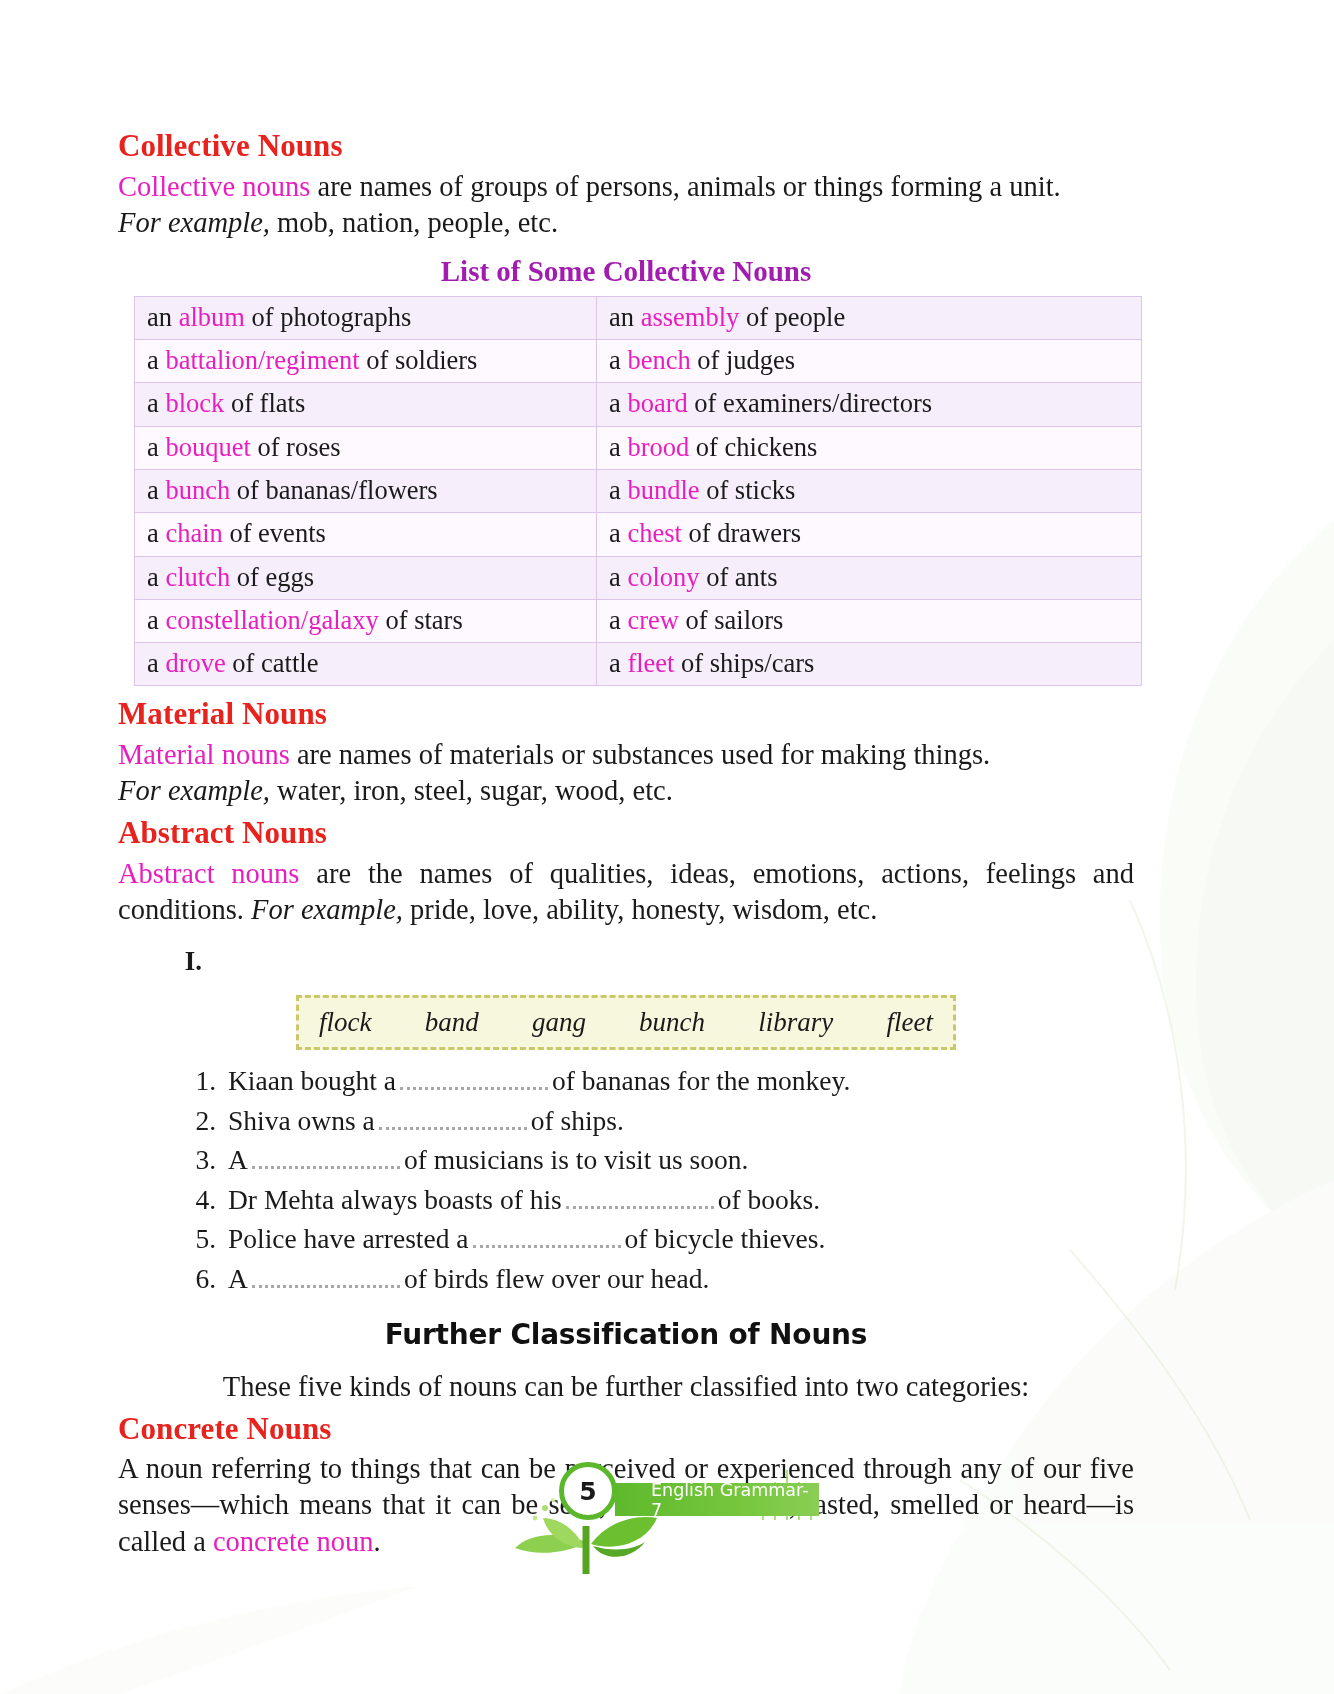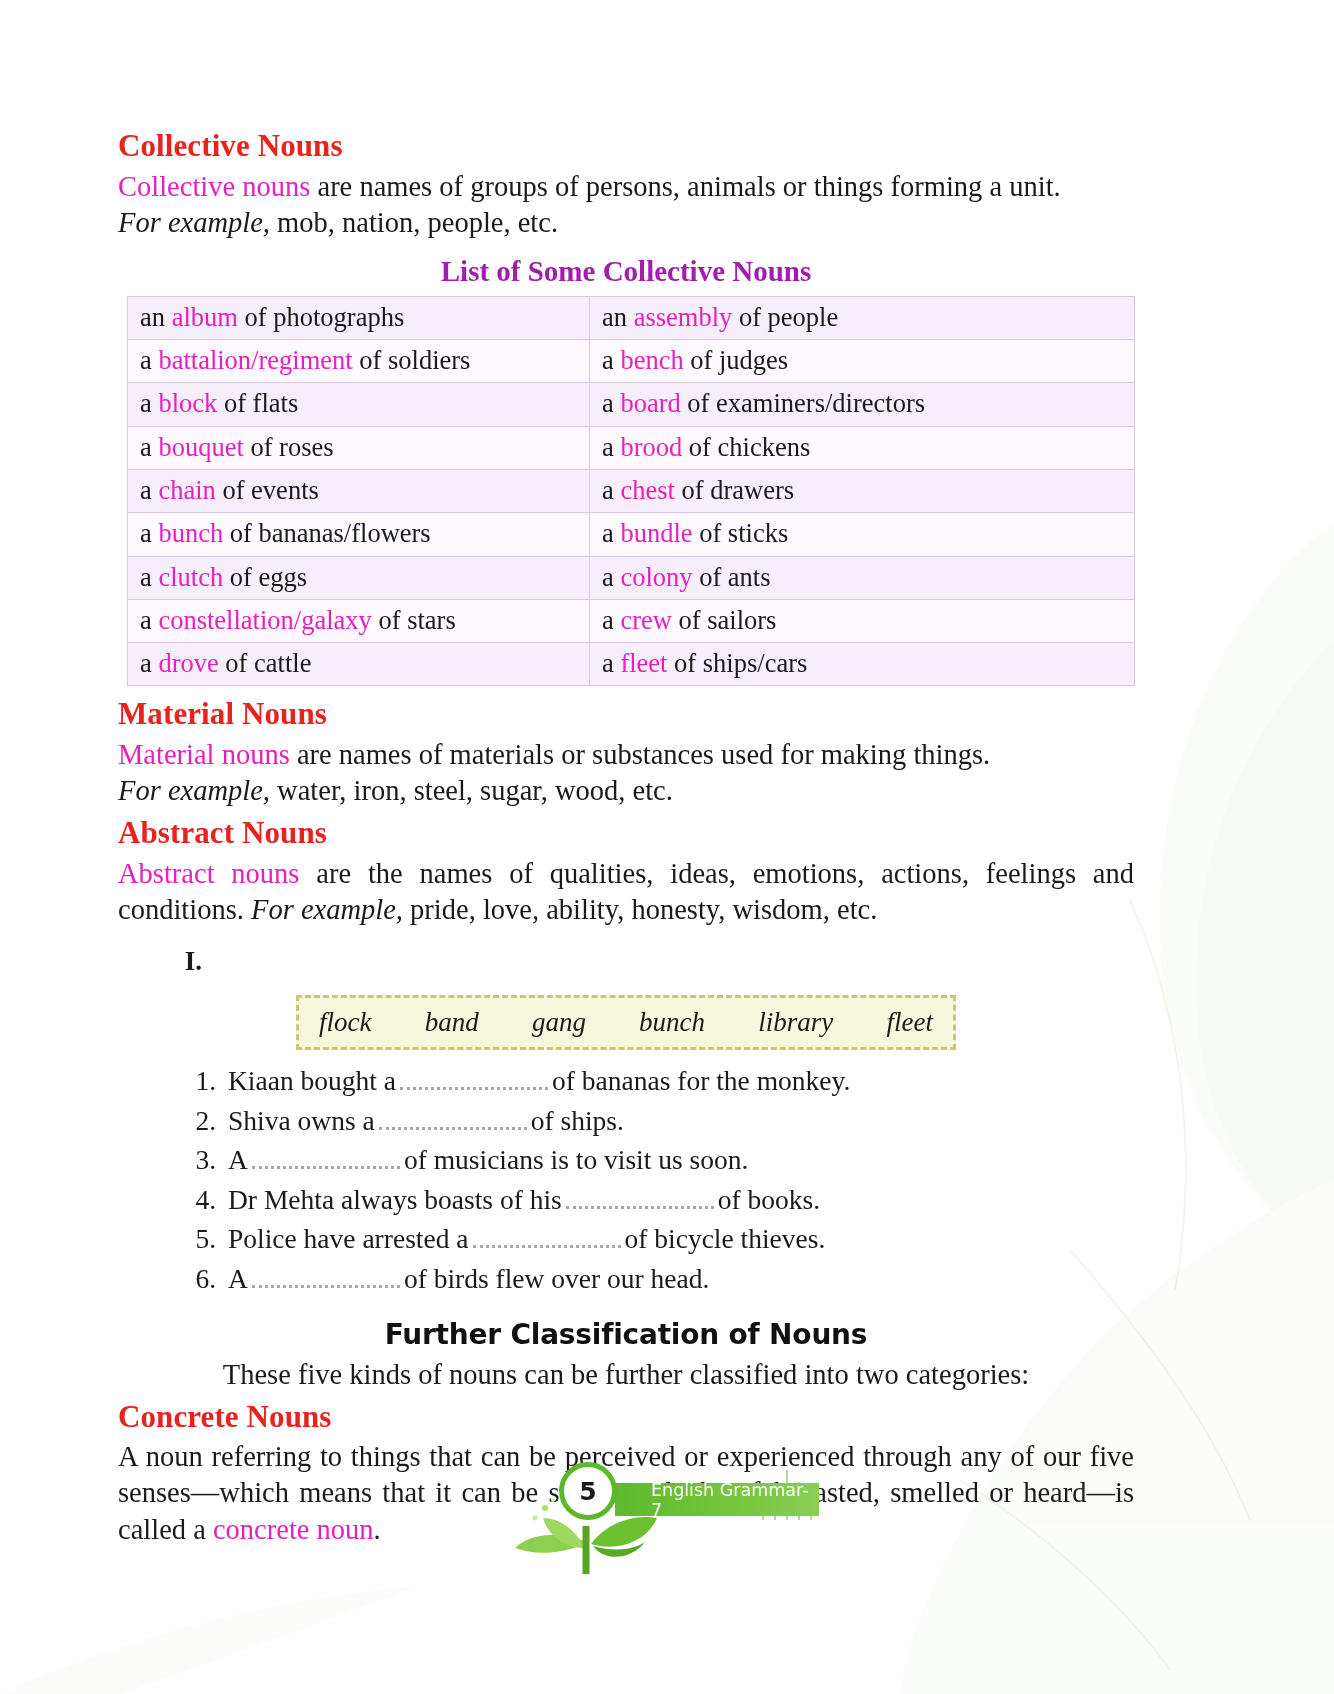--- a/index.html
+++ b/index.html
@@ -48,40 +48,40 @@
     font-weight: bold;
     text-align: center;
     margin: 14px 0 8px 0;
   }
   h3.further {
     font-family: "DejaVu Sans", "Liberation Sans", sans-serif;
     font-size: 28px;
     font-weight: bold;
     color: #111;
     text-align: center;
-    margin: 22px 0 6px 0;
+    margin: 22px 0 18px 0;
     letter-spacing: -0.2px;
   }
 
   p.body {
     font-size: 28.5px;
     line-height: 1.27;
     margin: 0 0 6px 0;
     text-align: justify;
   }
   p.body.nojust { text-align: center; }
 
   .pink { color: #e81fbf; }
   .it { font-style: italic; }
 
   
   table.nouns {
     border-collapse: collapse;
     width: 1008px;
-    margin: 2px 0 10px 9px;
+    margin: 2px 0 10px 16px;
     table-layout: fixed;
     border: 1px solid #d9b7e8;
   }
   table.nouns td {
     border: 1px solid #ddc4ea;
     padding: 5px 6px 6px 12px;
     font-size: 26.5px;
     line-height: 1.18;
     height: 40px;
     vertical-align: middle;
@@ -225,26 +225,26 @@
       </tr>
       <tr>
         <td class="c1"><span>a </span><span class="pink">block</span><span> of flats</span></td>
         <td><span>a </span><span class="pink">board</span><span> of examiners/directors</span></td>
       </tr>
       <tr>
         <td class="c1"><span>a </span><span class="pink">bouquet</span><span> of roses</span></td>
         <td><span>a </span><span class="pink">brood</span><span> of chickens</span></td>
       </tr>
       <tr>
+        <td class="c1"><span>a </span><span class="pink">bunch</span><span> of bananas/flowers</span></td>
+        <td><span>a </span><span class="pink">bundle</span><span> of sticks</span></td>
+      </tr>
+      <tr>
         <td class="c1"><span>a </span><span class="pink">chain</span><span> of events</span></td>
         <td><span>a </span><span class="pink">chest</span><span> of drawers</span></td>
-      </tr>
-      <tr>
-        <td class="c1"><span>a </span><span class="pink">bunch</span><span> of bananas/flowers</span></td>
-        <td><span>a </span><span class="pink">bundle</span><span> of sticks</span></td>
       </tr>
       <tr>
         <td class="c1"><span>a </span><span class="pink">clutch</span><span> of eggs</span></td>
         <td><span>a </span><span class="pink">colony</span><span> of ants</span></td>
       </tr>
       <tr>
         <td class="c1"><span>a </span><span class="pink">constellation/galaxy</span><span> of stars</span></td>
         <td><span>a </span><span class="pink">crew</span><span> of sailors</span></td>
       </tr>
       <tr>

